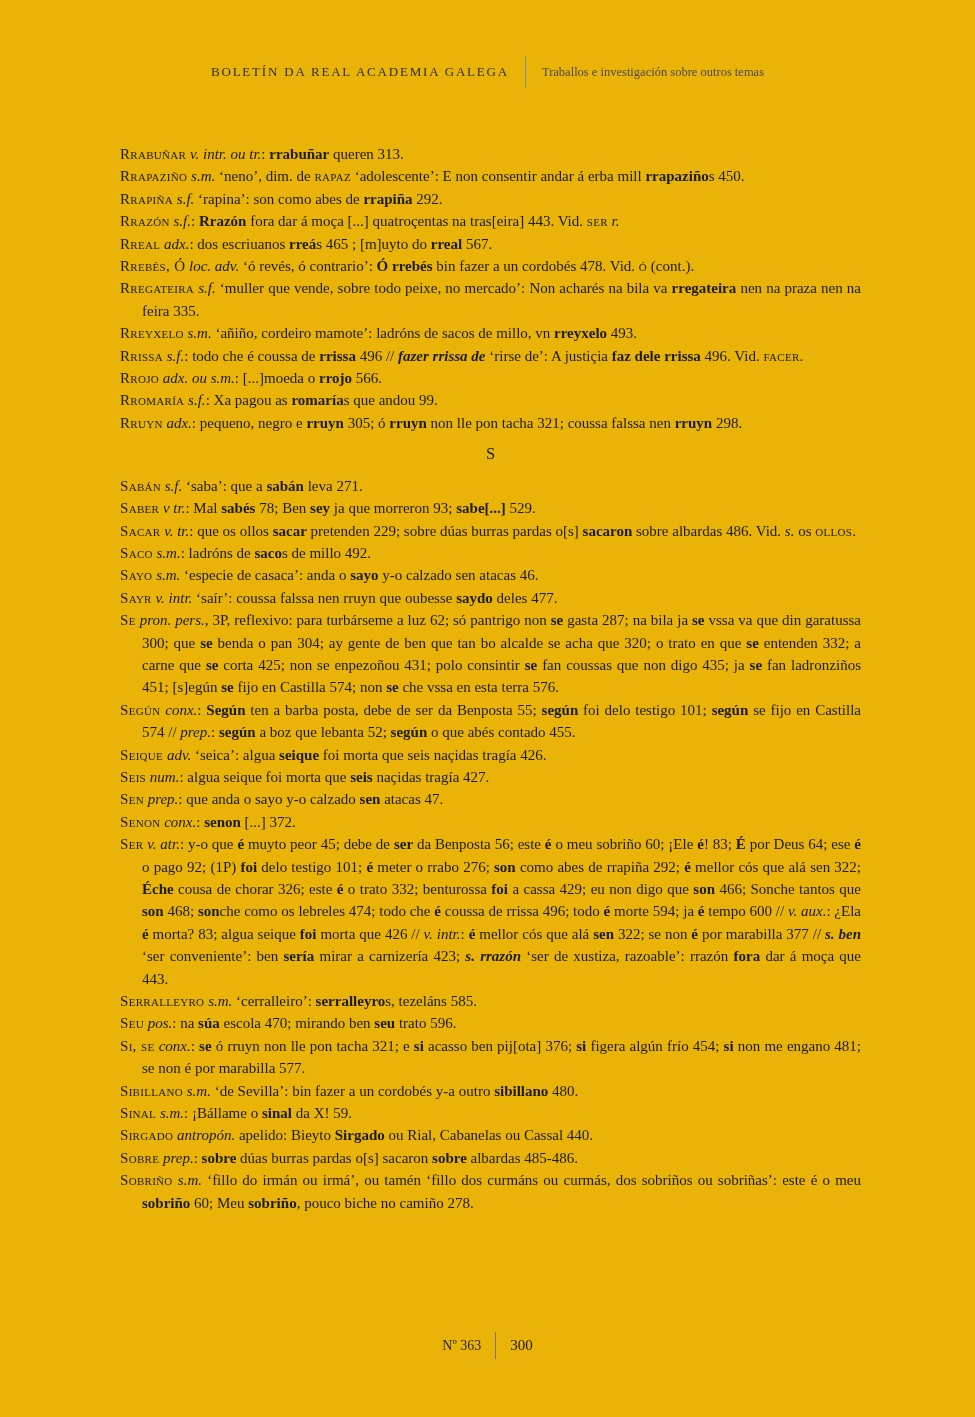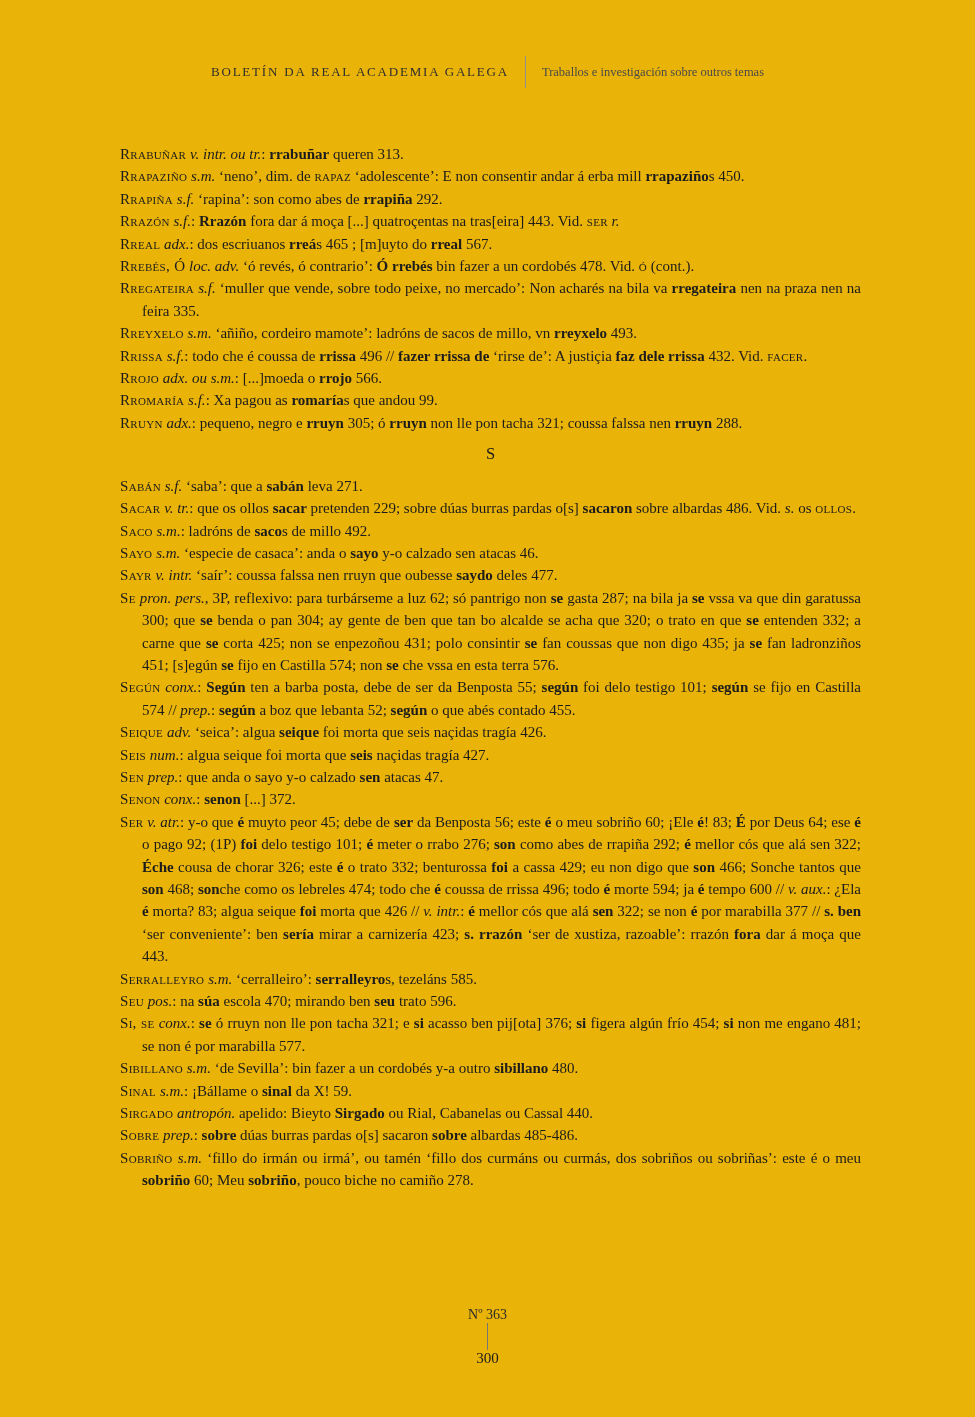--- a/index.html
+++ b/index.html
@@ -57,32 +57,32 @@
   }
   .section-letter {
     text-align: center;
     font-size: 16.5px;
     margin: 9px 0 9px 0;
     text-indent: 0;
   }
   .sc   { font-variant: small-caps; letter-spacing: 0.02em; }
   .it   { font-style: italic; }
   .bd   { font-weight: bold; }
-  .bdit { font-weight: bold; }
+  .bdit { font-weight: bold; font-style: italic; }
   
   .page-footer {
     position: absolute;
-    bottom: 50px;
+    bottom: 58px;
     left: 0;
     width: 100%;
     display: flex;
     justify-content: center;
     align-items: center;
+    gap: 14px;
     font-size: 14px;
-    flex-direction: column;
   }
   .footer-div { width: 1px; height: 27px; background: #777777; }
   .issue { color: #2b2b2b; }
   .pageno { font-weight: normal; font-size: 15px; color: #1c1c1c; }
 </style>
 </head>
 <body>
 
 <div class="page">
 
@@ -95,26 +95,27 @@
   <main class="content">
 
   <p class="entry"><span class="sc">Rrabuñar</span><span class="it"> v. intr. ou tr.</span><span>: </span><span class="bd">rrabuñar</span><span> queren 313.</span></p>
       <p class="entry"><span class="sc">Rrapaziño</span><span class="it"> s.m.</span><span> ‘neno’, dim. de </span><span class="sc">rapaz</span><span> ‘adolescente’: E non consentir andar á erba mill </span><span class="bd">rrapaziño</span><span>s 450.</span></p>
       <p class="entry"><span class="sc">Rrapiña</span><span class="it"> s.f.</span><span> ‘rapina’: son como abes de </span><span class="bd">rrapiña</span><span> 292.</span></p>
       <p class="entry"><span class="sc">Rrazón</span><span class="it"> s.f.</span><span>: </span><span class="bd">Rrazón</span><span> fora dar á moça [...] quatroçentas na tras[eira] 443. Vid. </span><span class="sc">ser</span><span class="it"> r.</span></p>
       <p class="entry"><span class="sc">Rreal</span><span class="it"> adx.</span><span>: dos escriuanos </span><span class="bd">rreá</span><span>s 465 ; [m]uyto do </span><span class="bd">rreal</span><span> 567.</span></p>
       <p class="entry"><span class="sc">Rrebés, Ó</span><span class="it"> loc. adv.</span><span> ‘ó revés, ó contrario’: </span><span class="bd">Ó rrebés</span><span> bin fazer a un cordobés 478. Vid. </span><span class="sc">ó</span><span> (cont.).</span></p>
       <p class="entry"><span class="sc">Rregateira</span><span class="it"> s.f.</span><span> ‘muller que vende, sobre todo peixe, no mercado’: Non acharés na bila va </span><span class="bd">rregateira</span><span> nen na praza nen na feira 335.</span></p>
       <p class="entry"><span class="sc">Rreyxelo</span><span class="it"> s.m.</span><span> ‘añiño, cordeiro mamote’: ladróns de sacos de millo, vn </span><span class="bd">rreyxelo</span><span> 493.</span></p>
-      <p class="entry"><span class="sc">Rrissa</span><span class="it"> s.f.</span><span>: todo che é coussa de </span><span class="bd">rrissa</span><span> 496 // </span><span class="bdit">fazer rrissa de</span><span> ‘rirse de’: A justiçia </span><span class="bd">faz dele rrissa</span><span> 432. Vid. </span><span class="sc">facer</span><span>.</span></p>
+      <p class="entry"><span class="sc">Rrissa</span><span class="it"> s.f.</span><span>: todo che é coussa de </span><span class="bd">rrissa</span><span> 496 // </span><span class="bdit">fazer rrissa de</span><span> ‘rirse de’: A justiçia </span><span class="bd">faz dele rrissa</span><span> 496. Vid. </span><span class="sc">facer</span><span>.</span></p>
       <p class="entry"><span class="sc">Rrojo</span><span class="it"> adx. ou s.m.</span><span>: [...]moeda o </span><span class="bd">rrojo</span><span> 566.</span></p>
       <p class="entry"><span class="sc">Rromaría</span><span class="it"> s.f.</span><span>: Xa pagou as </span><span class="bd">romaría</span><span>s que andou 99.</span></p>
-      <p class="entry"><span class="sc">Rruyn</span><span class="it"> adx.</span><span>: pequeno, negro e </span><span class="bd">rruyn</span><span> 305; ó </span><span class="bd">rruyn</span><span> non lle pon tacha 321; coussa falssa nen </span><span class="bd">rruyn</span><span> 288.</span></p>
+      <p class="entry"><span class="sc">Rruyn</span><span class="it"> adx.</span><span>: pequeno, negro e </span><span class="bd">rruyn</span><span> 305; ó </span><span class="bd">rruyn</span><span> non lle pon tacha 321; coussa falssa nen </span><span class="bd">rruyn</span><span> 298.</span></p>
       <div class="section-letter">S</div>
       <p class="entry"><span class="sc">Sabán</span><span class="it"> s.f.</span><span> ‘saba’: que a </span><span class="bd">sabán</span><span> leva 271.</span></p>
+      <p class="entry"><span class="sc">Saber</span><span class="it"> v tr.</span><span>: Mal </span><span class="bd">sabés</span><span> 78; Ben </span><span class="bd">sey</span><span> ja que morreron 93; </span><span class="bd">sabe[...]</span><span> 529.</span></p>
       <p class="entry"><span class="sc">Sacar</span><span class="it"> v. tr.</span><span>: que os ollos </span><span class="bd">sacar</span><span> pretenden 229; sobre dúas burras pardas o[s] </span><span class="bd">sacaron</span><span> sobre albardas 486. Vid. </span><span class="it">s.</span><span> os </span><span class="sc">ollos</span><span>.</span></p>
       <p class="entry"><span class="sc">Saco</span><span class="it"> s.m.</span><span>: ladróns de </span><span class="bd">saco</span><span>s de millo 492.</span></p>
       <p class="entry"><span class="sc">Sayo</span><span class="it"> s.m.</span><span> ‘especie de casaca’: anda o </span><span class="bd">sayo</span><span> y-o calzado sen atacas 46.</span></p>
       <p class="entry"><span class="sc">Sayr</span><span class="it"> v. intr.</span><span> ‘saír’: coussa falssa nen rruyn que oubesse </span><span class="bd">saydo</span><span> deles 477.</span></p>
       <p class="entry"><span class="sc">Se</span><span class="it"> pron. pers.</span><span>, 3P, reflexivo: para turbárseme a luz 62; só pantrigo non </span><span class="bd">se</span><span> gasta 287; na bila ja </span><span class="bd">se</span><span> vssa va que din garatussa 300; que </span><span class="bd">se</span><span> benda o pan 304; ay gente de ben que tan bo alcalde se acha que 320; o trato en que </span><span class="bd">se</span><span> entenden 332; a carne que </span><span class="bd">se</span><span> corta 425; non se enpezoñou 431; polo consintir </span><span class="bd">se</span><span> fan coussas que non digo 435; ja </span><span class="bd">se</span><span> fan ladronziños 451; [s]egún </span><span class="bd">se</span><span> fijo en Castilla 574; non </span><span class="bd">se</span><span> che vssa en esta terra 576.</span></p>
       <p class="entry"><span class="sc">Según</span><span class="it"> conx.</span><span>: </span><span class="bd">Según</span><span> ten a barba posta, debe de ser da Benposta 55; </span><span class="bd">según</span><span> foi delo testigo 101; </span><span class="bd">según</span><span> se fijo en Castilla 574 // </span><span class="it">prep.</span><span>: </span><span class="bd">según</span><span> a boz que lebanta 52; </span><span class="bd">según</span><span> o que abés contado 455.</span></p>
       <p class="entry"><span class="sc">Seique</span><span class="it"> adv.</span><span> ‘seica’: algua </span><span class="bd">seique</span><span> foi morta que seis naçidas tragía 426.</span></p>
       <p class="entry"><span class="sc">Seis</span><span class="it"> num.</span><span>: algua seique foi morta que </span><span class="bd">seis</span><span> naçidas tragía 427.</span></p>
       <p class="entry"><span class="sc">Sen</span><span class="it"> prep.</span><span>: que anda o sayo y-o calzado </span><span class="bd">sen</span><span> atacas 47.</span></p>
       <p class="entry"><span class="sc">Senon</span><span class="it"> conx.</span><span>: </span><span class="bd">senon</span><span> [...] 372.</span></p>

